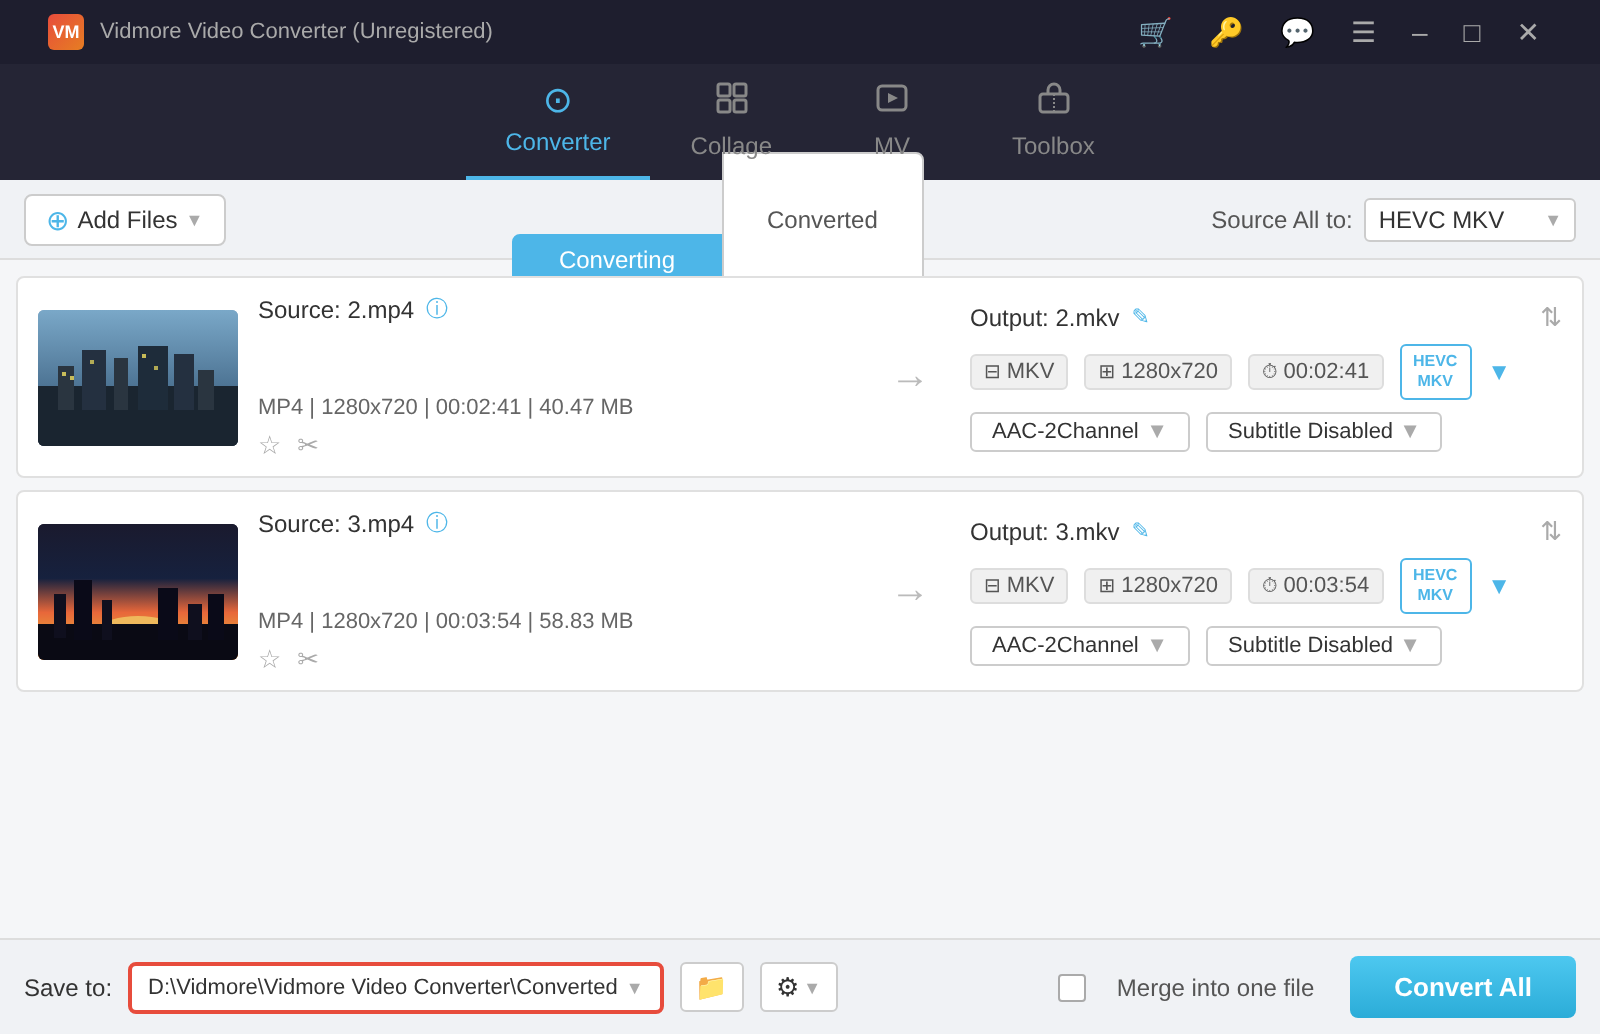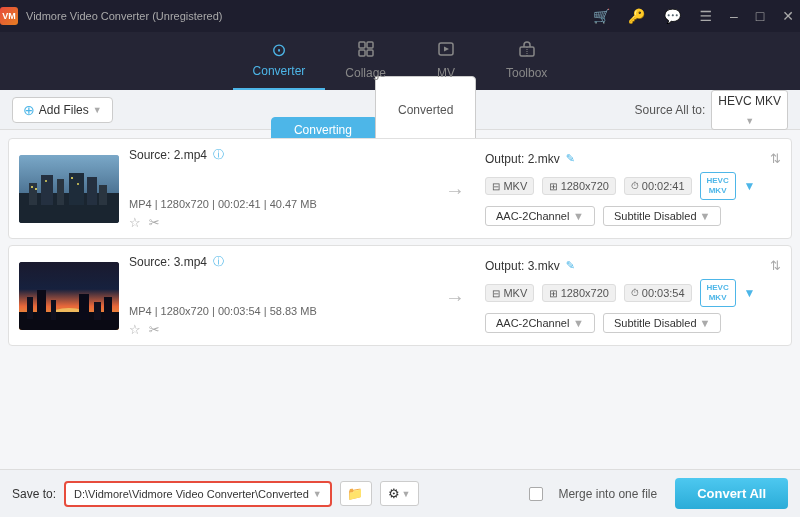--- a/index.html
+++ b/index.html
@@ -10,21 +10,21 @@
       height: 517px;
       overflow: hidden;
       color: #333;
       font-size: 12px;
     }
     .title-bar {
       background: #1e1e2e;
       height: 32px;
       display: flex;
       align-items: center;
-      padding: 0 0;
+      padding: 0 24px;
       color: #ccc;
       font-size: 12px;
     }
     .title-bar-logo {
       width: 18px;
       height: 18px;
       margin-right: 8px;
       background: linear-gradient(135deg, #e74c3c, #e67e22);
       border-radius: 3px;
       display: flex; align-items: center; justify-content: center;
@@ -115,22 +115,21 @@
     .format-select {
       background: white;
       border: 1px solid #ccc;
       border-radius: 3px;
       padding: 3px 6px;
       font-size: 12px;
       color: #333;
       cursor: pointer;
       display: flex;
       align-items: center;
-      gap: 8px;
-      flex-direction: column;
+      gap: 20px;
     }
     .content-area {
       background: #f5f6f8;
       flex: 1;
       padding: 8px;
       display: flex;
       flex-direction: column;
       gap: 6px;
       height: calc(517px - 32px - 58px - 40px - 48px);
       overflow-y: auto;

